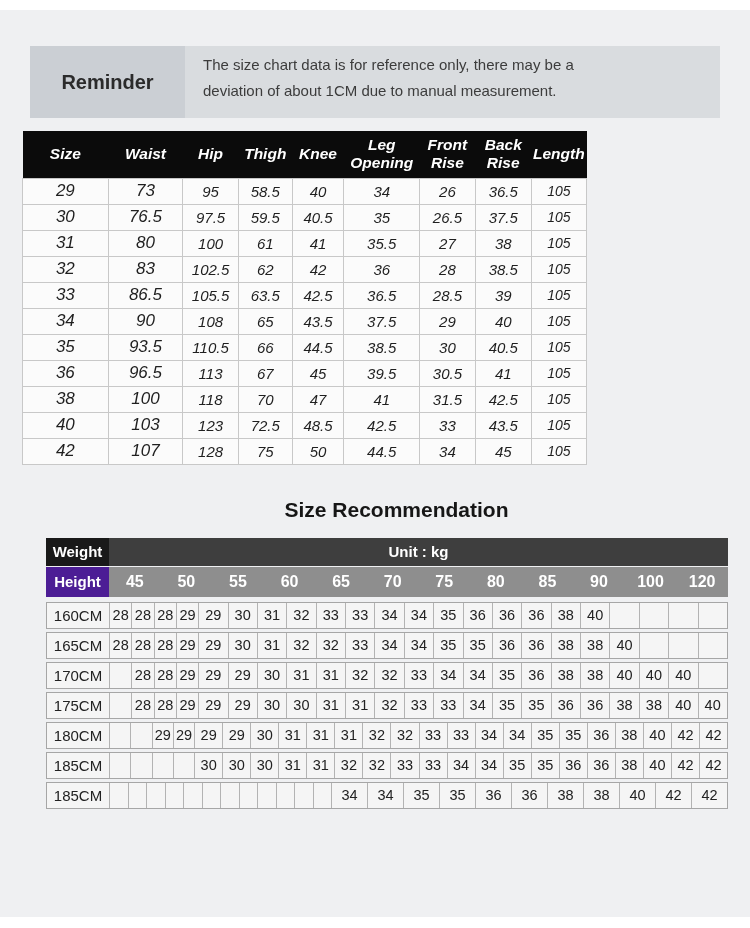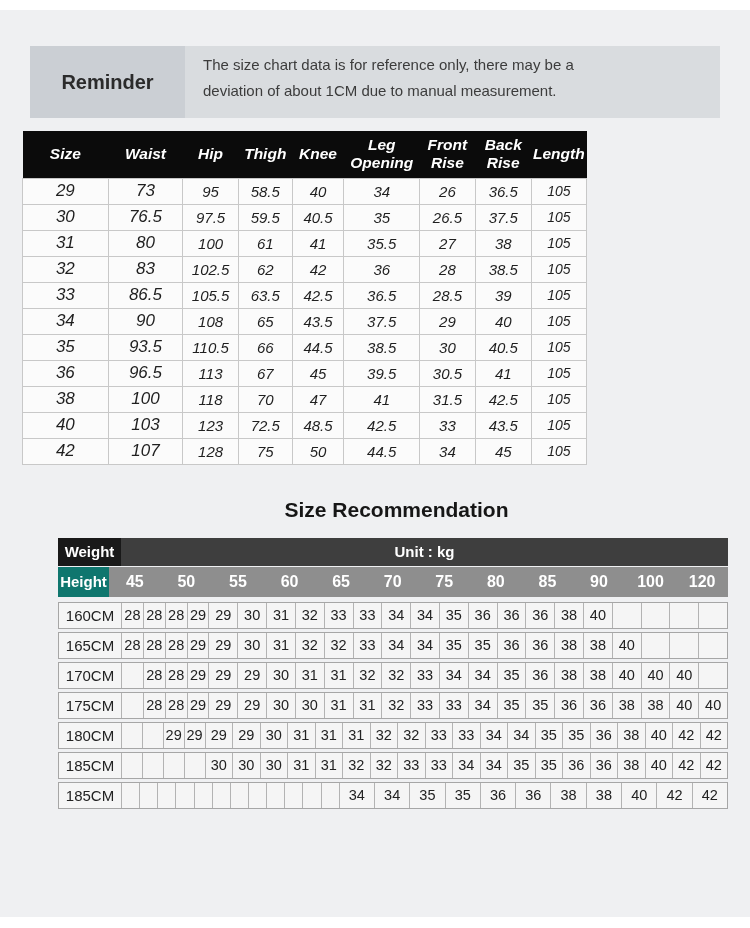--- a/index.html
+++ b/index.html
@@ -78,36 +78,36 @@
 
   
   .rec-title {
     margin-top: 33px;
     text-align: center;
     font-size: 21px;
     font-weight: bold;
     color: #161616;
     margin-left: 43px;
   }
-  .rec-table { margin: 16px 22px 0 22px; padding-left: 36px; }
+  .rec-table { margin: 16px 22px 0 10px; padding-left: 36px; }
   .rec-row { display: flex; }
   .rec-unit-row { height: 28px; margin-bottom: 1px; }
   .rec-weight-label {
     width: 63px; background: #191919; color: #fff;
     display: flex; align-items: center; justify-content: center;
     font-size: 15px; font-weight: bold;
   }
   .rec-unit {
     flex: 1; background: #3e3e3e; color: #fff;
     display: flex; align-items: center; justify-content: center;
     font-size: 15px; font-weight: bold;
   }
   .rec-weights-row { height: 30px; margin-bottom: 5px; }
   .rec-height-head {
-    width: 51px; background: #0f766e; color: #fff;
+    width: 63px; background: #4c1d95; color: #fff;
     display: flex; align-items: center; justify-content: center;
     font-size: 15px; font-weight: bold;
   }
   .rec-weights { flex: 1; background: #8e8e8e; display: flex; }
   .rec-weight {
     flex: 1; color: #ffffff; font-weight: bold; font-size: 16px;
     display: flex; align-items: center; justify-content: center;
   }
   .rec-data-row {
     display: flex;

